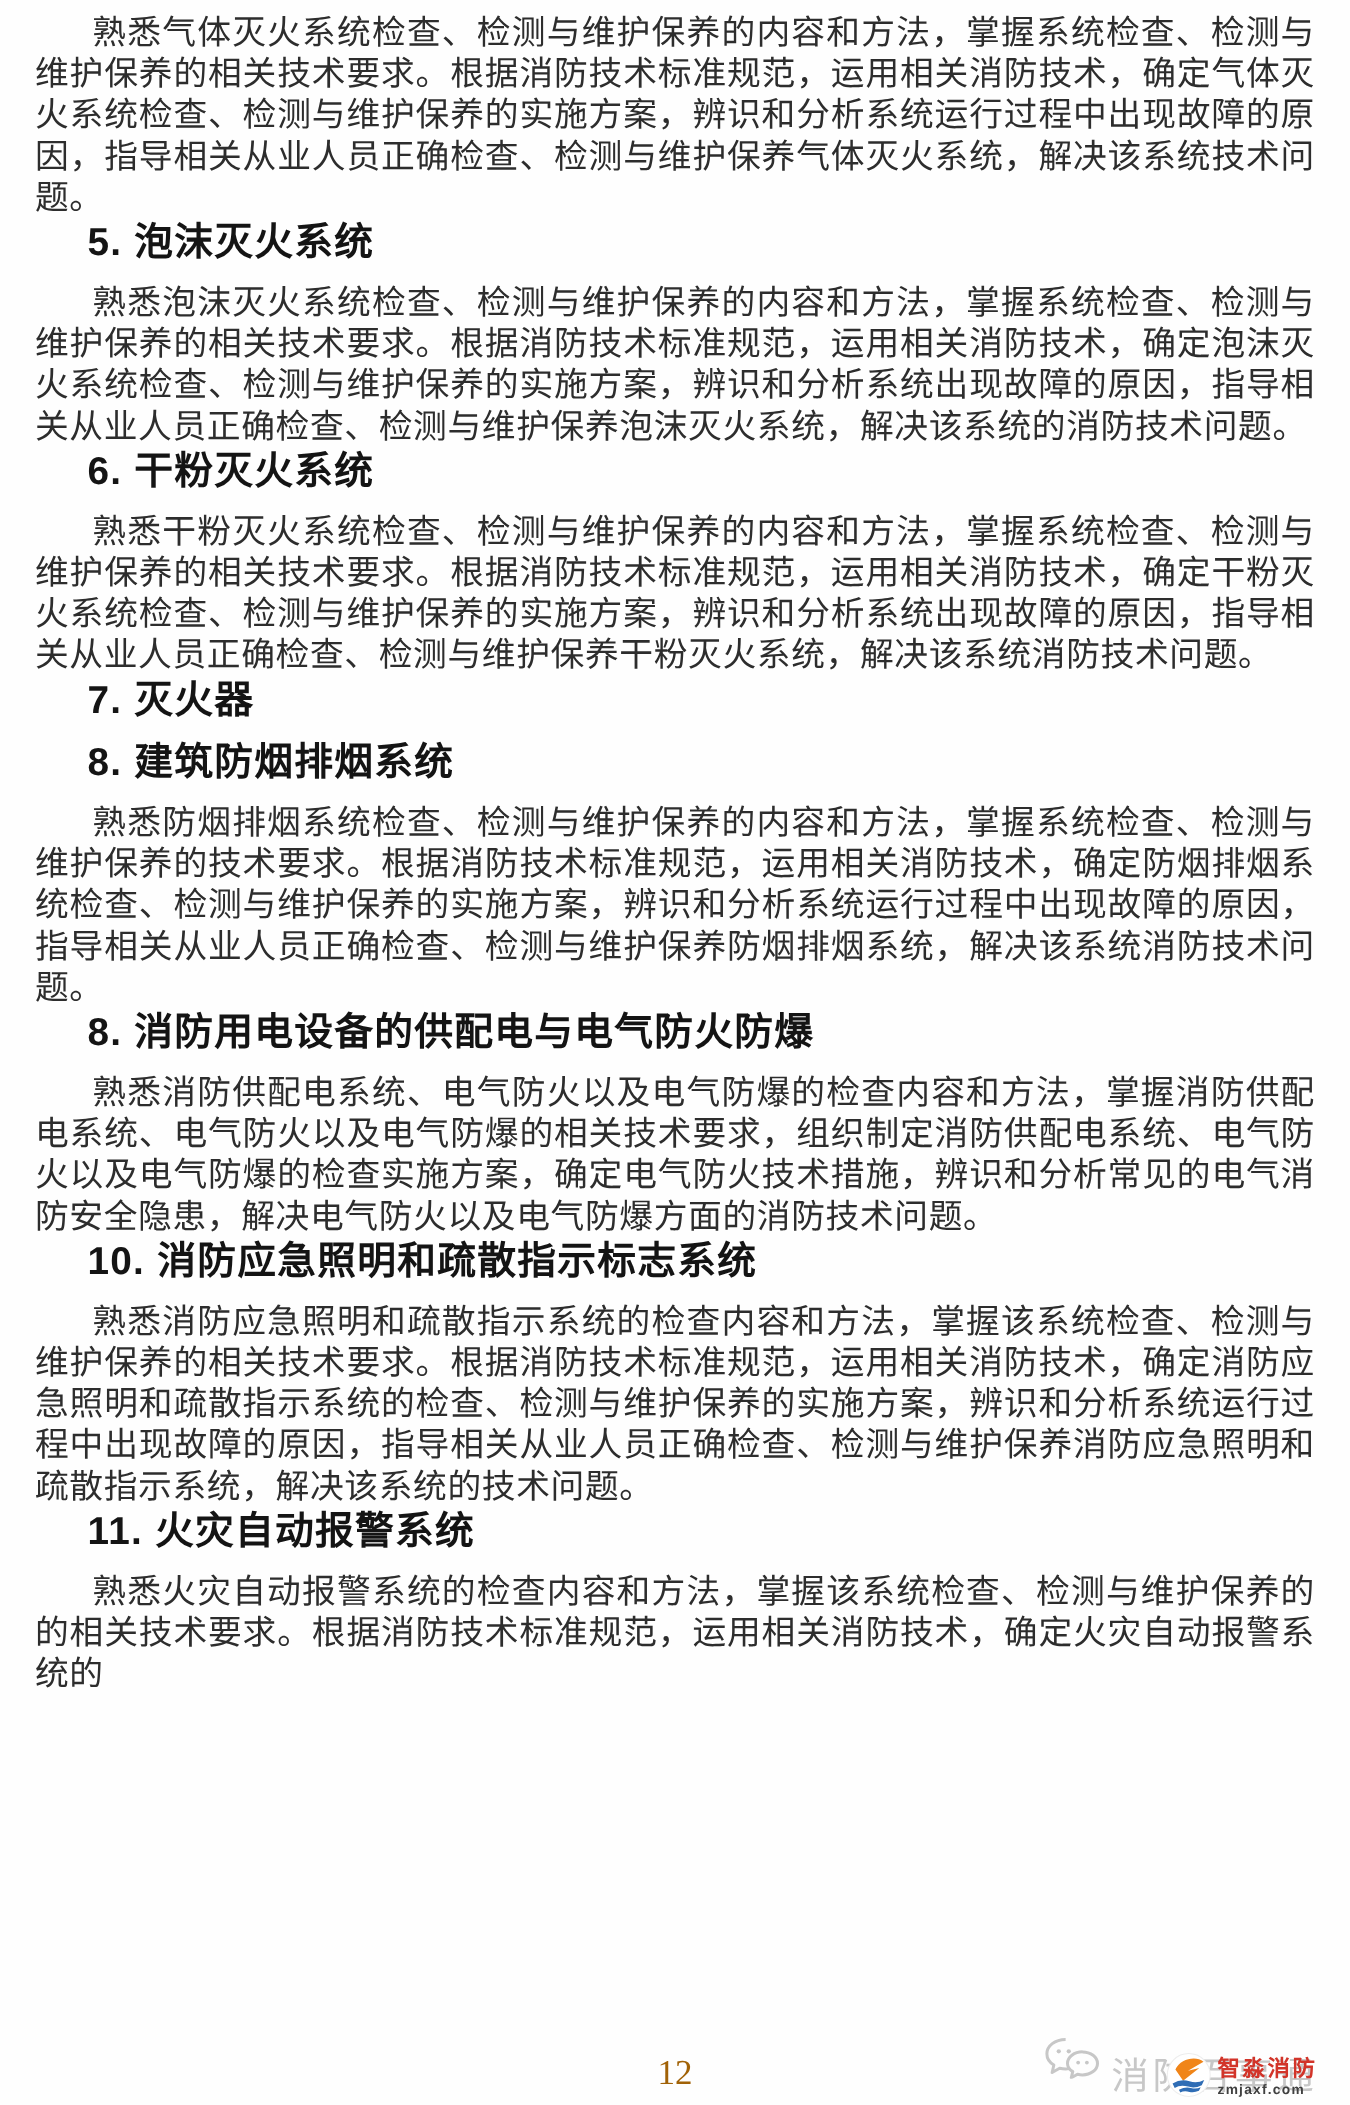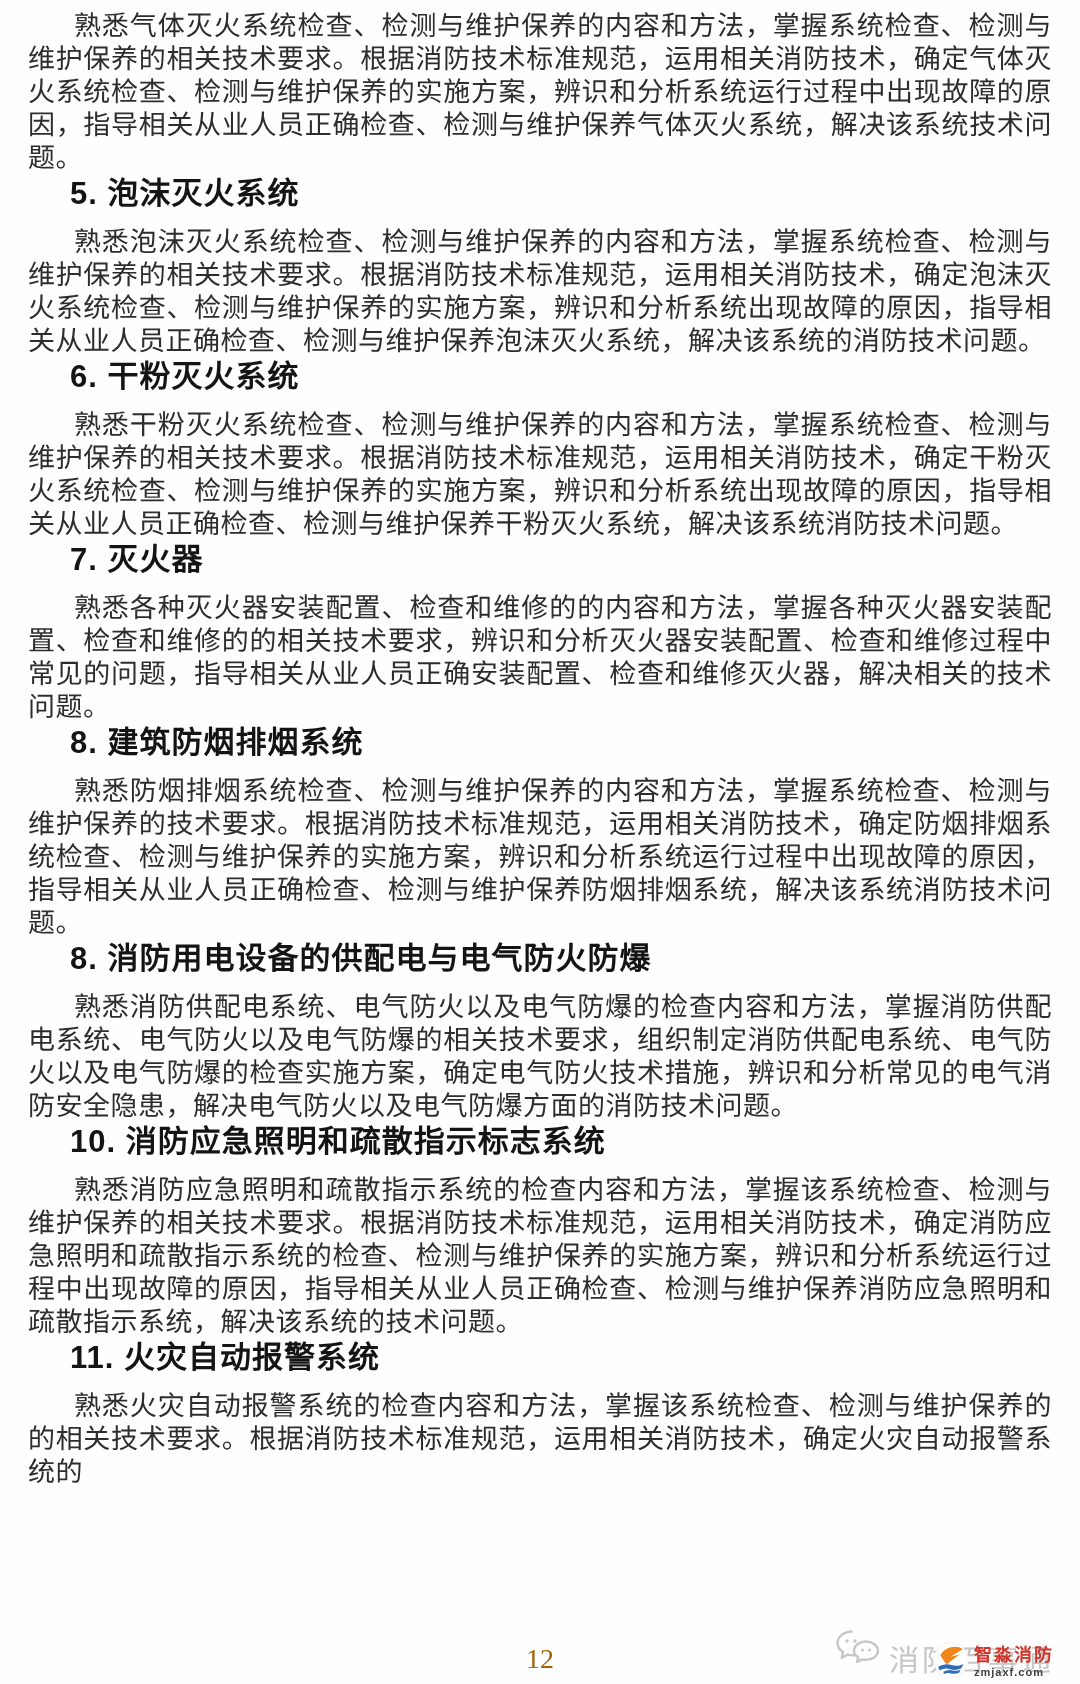--- a/index.html
+++ b/index.html
@@ -98,21 +98,20 @@
     <p class="body-text">熟悉泡沫灭火系统检查、检测与维护保养的内容和方法，掌握系统检查、检测与维护保养的相关技术要求。根据消防技术标准规范，运用相关消防技术，确定泡沫灭火系统检查、检测与维护保养的实施方案，辨识和分析系统出现故障的原因，指导相关从业人员正确检查、检测与维护保养泡沫灭火系统，解决该系统的消防技术问题。</p>
   </section>
 
   <section>
     <h2 class="sec-heading">6. 干粉灭火系统</h2>
     <p class="body-text">熟悉干粉灭火系统检查、检测与维护保养的内容和方法，掌握系统检查、检测与维护保养的相关技术要求。根据消防技术标准规范，运用相关消防技术，确定干粉灭火系统检查、检测与维护保养的实施方案，辨识和分析系统出现故障的原因，指导相关从业人员正确检查、检测与维护保养干粉灭火系统，解决该系统消防技术问题。</p>
   </section>
 
   <section>
     <h2 class="sec-heading">7. 灭火器</h2>
-    <p class="body-text">熟悉各种灭火器安装配置、检查和维修的的内容和方法，掌握各种灭火器安装配置、检查和维修的的相关技术要求，辨识和分析灭火器安装配置、检查和维修过程中常见的问题，指导相关从业人员正确安装配置、检查和维修灭火器，解决相关的技术问题。</p>
   </section>
 
   <section>
     <h2 class="sec-heading">8. 建筑防烟排烟系统</h2>
     <p class="body-text">熟悉防烟排烟系统检查、检测与维护保养的内容和方法，掌握系统检查、检测与维护保养的技术要求。根据消防技术标准规范，运用相关消防技术，确定防烟排烟系统检查、检测与维护保养的实施方案，辨识和分析系统运行过程中出现故障的原因，指导相关从业人员正确检查、检测与维护保养防烟排烟系统，解决该系统消防技术问题。</p>
   </section>
 
   <section>
     <h2 class="sec-heading">8. 消防用电设备的供配电与电气防火防爆</h2>
     <p class="body-text">熟悉消防供配电系统、电气防火以及电气防爆的检查内容和方法，掌握消防供配电系统、电气防火以及电气防爆的相关技术要求，组织制定消防供配电系统、电气防火以及电气防爆的检查实施方案，确定电气防火技术措施，辨识和分析常见的电气消防安全隐患，解决电气防火以及电气防爆方面的消防技术问题。</p>

